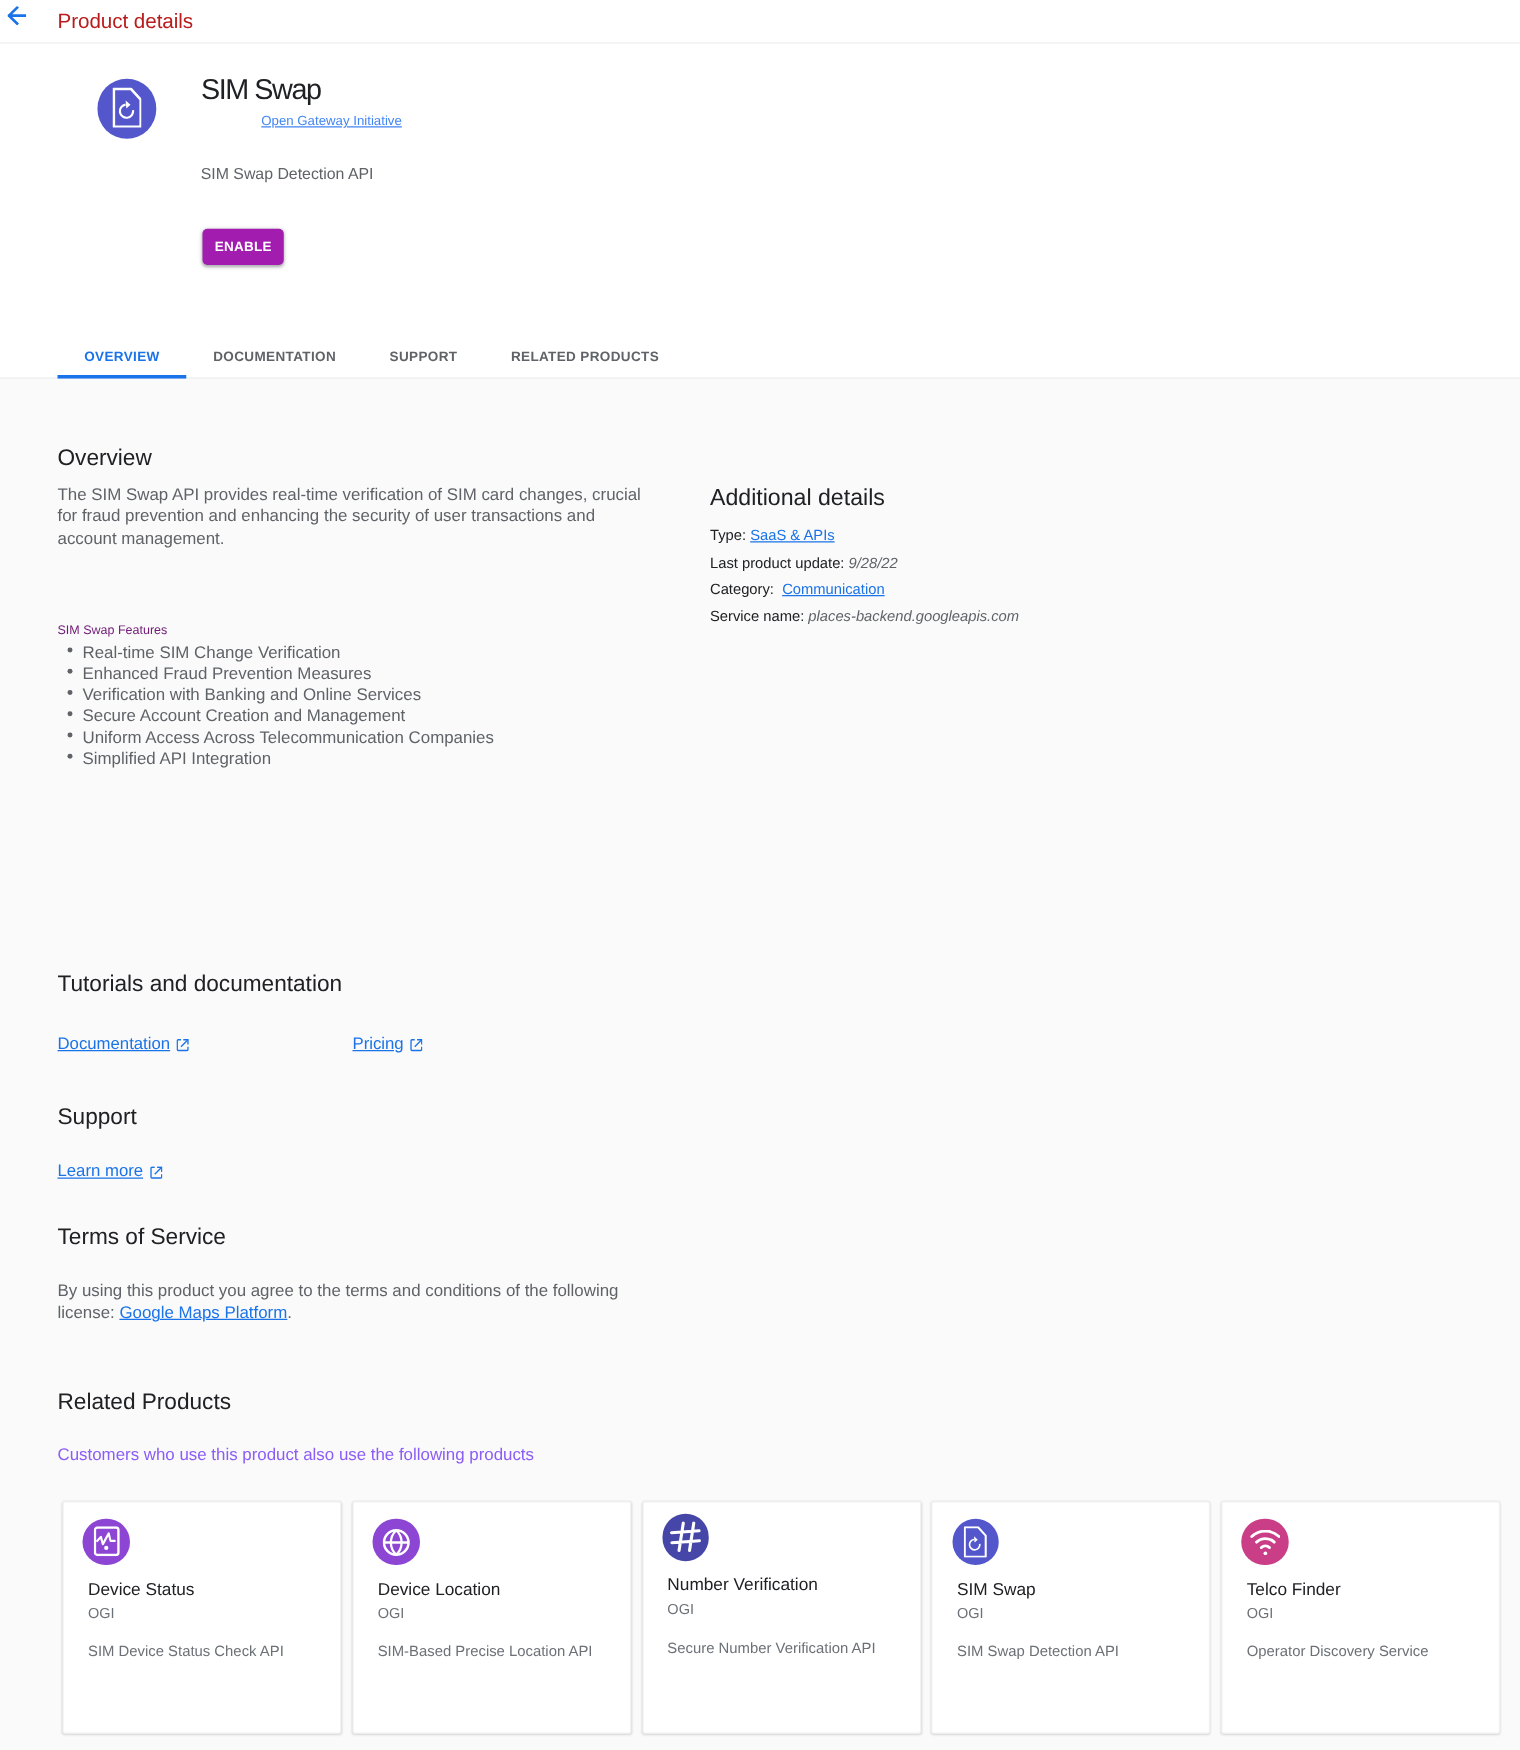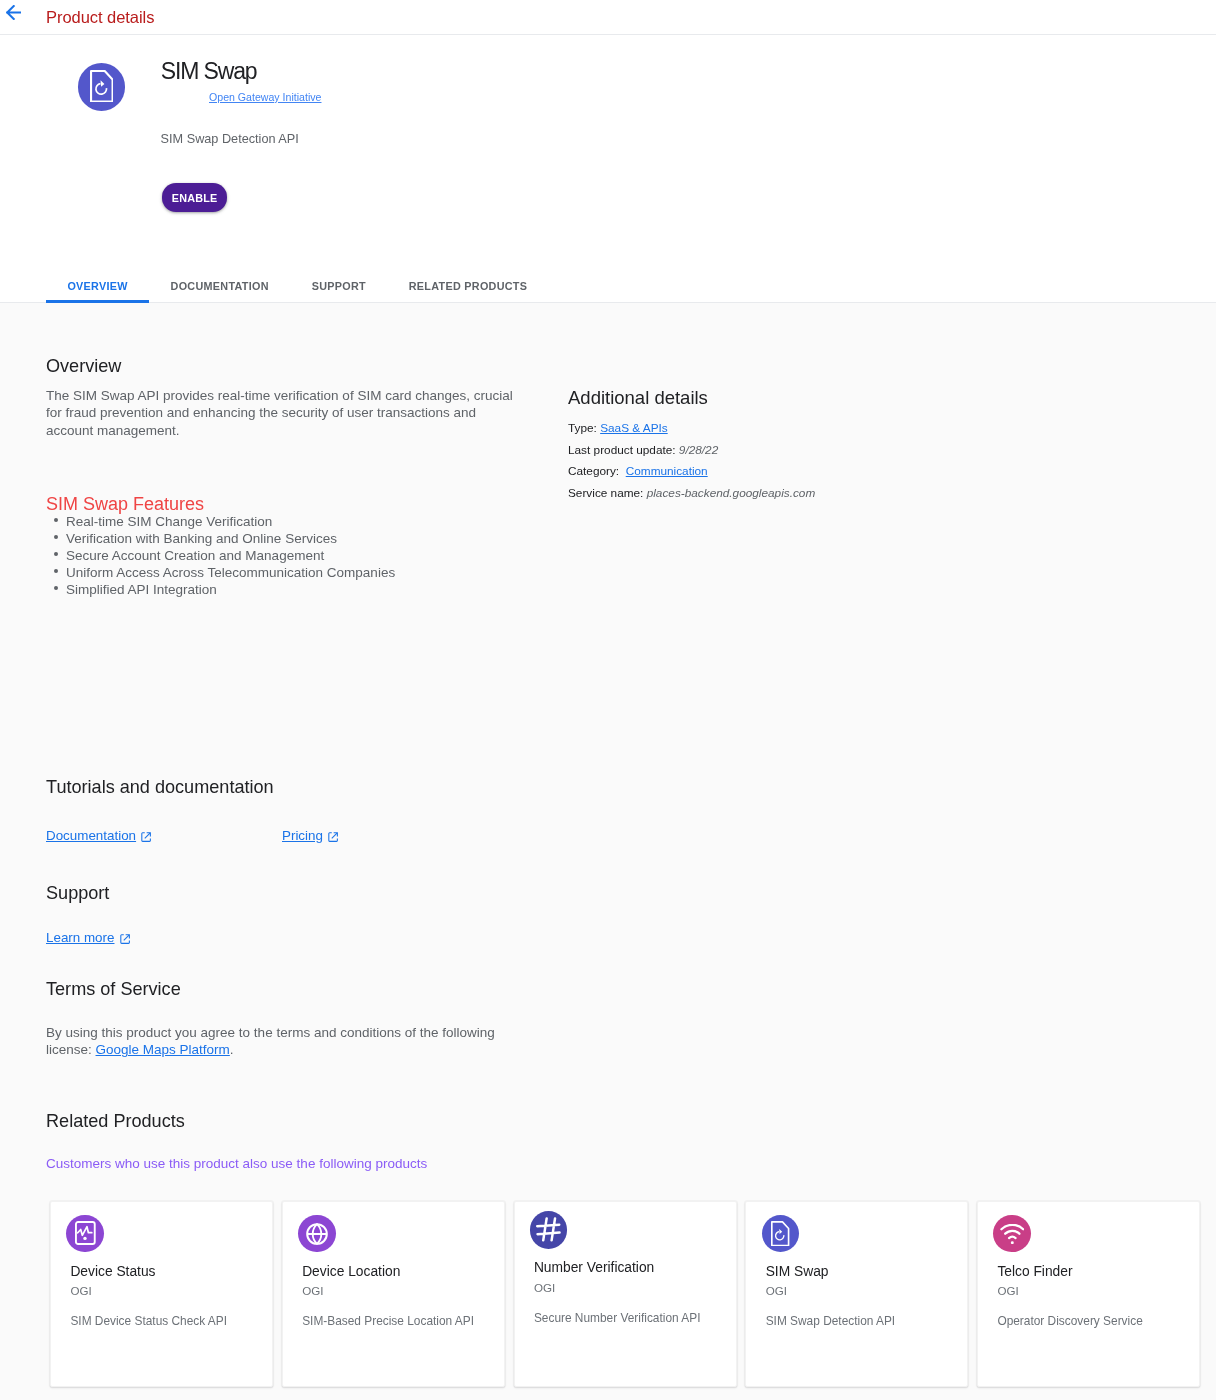--- a/index.html
+++ b/index.html
@@ -49,22 +49,22 @@
     position:absolute; left:161px; top:56px;
     font-size:10.6px; color:#4285f4; text-decoration:underline; cursor:pointer;margin-left:48px;
   }
   .prod-tagline {
     position:absolute; left:160.6px; top:97px;
     font-size:12.7px; color:#5f6368;
   }
   .enable-btn {
     position:absolute; left:162.3px; top:148.3px;
     height:29px; width:64.5px; padding:0;
-    background:#4c1d95; color:#fff;
-    border:none; border-radius:14px;
+    background:#a21caf; color:#fff;
+    border:none; border-radius:4px;
     font-family:"Liberation Sans", sans-serif;
     font-size:10.8px; font-weight:bold; letter-spacing:0.2px;
     cursor:pointer;
     box-shadow:0 1px 2px rgba(60,64,67,.30), 0 1px 3px 1px rgba(60,64,67,.15);
   }
 
   
   .tabs {
     position:relative; height:36px;
     border-bottom:1px solid #e8eaed;
@@ -91,21 +91,21 @@
     font-size:18.1px; font-weight:400; color:#202124; line-height:18px;
   }
   .body-text { font-size:13.5px; color:#5f6368; line-height:17.4px; }
   a.blue { color:#1a73e8; text-decoration:underline; cursor:pointer; }
 
   
   .overview-block { position:absolute; left:46px; top:0px; width:480px; }
   .overview-block .sec-h { position:absolute; left:0; top:54px; }
   .ov-desc { position:absolute; left:0; top:84px; width:475px; }
   .features { position:absolute; left:46px; top:193px; width:520px; }
-  .features-title { font-size:18px; color:#ef4444; line-height:17px; }
+  .features-title { font-size:10px; color:#701a75; line-height:17px; }
   .feat-item { font-size:13.5px; color:#5f6368; line-height:17px; display:flex; }
   .feat-bullet { width:20px; position:relative; flex:0 0 auto; }
   .feat-bullet:before { content:""; position:absolute; left:8.2px; top:5.2px; width:3.9px; height:3.9px; border-radius:50%; background:#5f6368; }
 
   
   .addl { position:absolute; left:568px; top:0px; width:400px; }
   .addl .sec-h { position:absolute; left:0; top:86px; font-size:18.5px; }
   #addlrows { position:absolute; left:0; top:115px; }
   .addl-row { font-size:11.8px; color:#202124; line-height:21.6px; }
   .addl-row .val { color:#5f6368;font-style:italic; }
@@ -181,20 +181,24 @@
     <div class="sec-h" data-name="overview-heading">Overview</div>
     <div class="body-text ov-desc" data-name="overview-description">The SIM Swap API provides real-time verification of SIM card changes, crucial for fraud prevention and enhancing the security of user transactions and account management.</div>
   </div>
 
   <div class="features" data-name="features-section">
     <div class="features-title" data-name="features-title">SIM Swap Features</div>
     <div id="featlist">
         <div class="feat-item" data-name="feature-item">
           <span class="feat-bullet" data-name="bullet-icon"></span>
           <span data-name="feature-label">Real-time SIM Change Verification</span>
+        </div>
+        <div class="feat-item" data-name="feature-item">
+          <span class="feat-bullet" data-name="bullet-icon"></span>
+          <span data-name="feature-label">Enhanced Fraud Prevention Measures</span>
         </div>
         <div class="feat-item" data-name="feature-item">
           <span class="feat-bullet" data-name="bullet-icon"></span>
           <span data-name="feature-label">Verification with Banking and Online Services</span>
         </div>
         <div class="feat-item" data-name="feature-item">
           <span class="feat-bullet" data-name="bullet-icon"></span>
           <span data-name="feature-label">Secure Account Creation and Management</span>
         </div>
         <div class="feat-item" data-name="feature-item">

